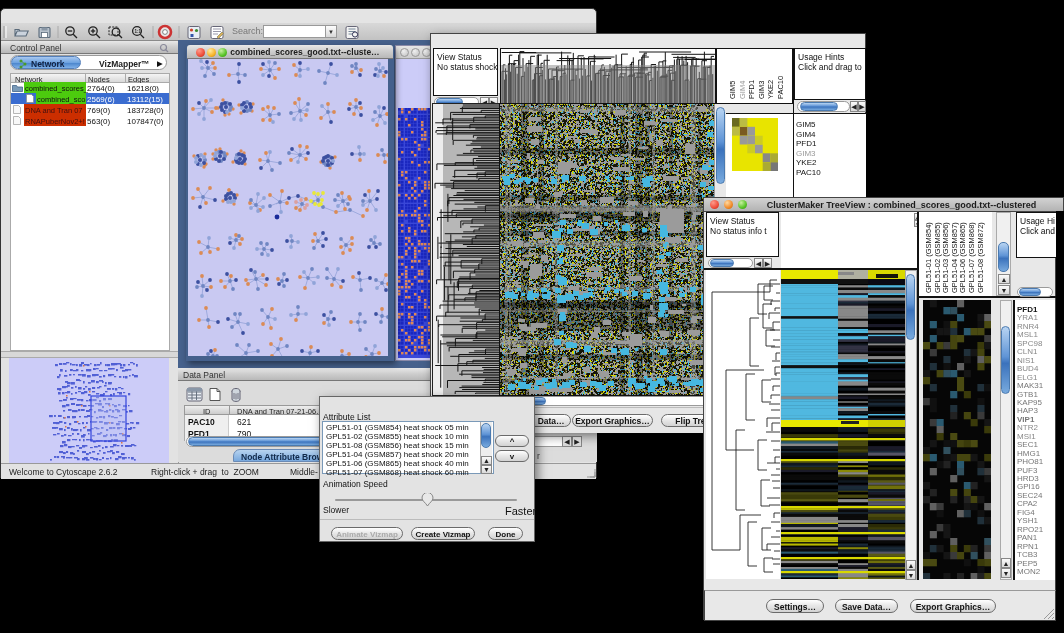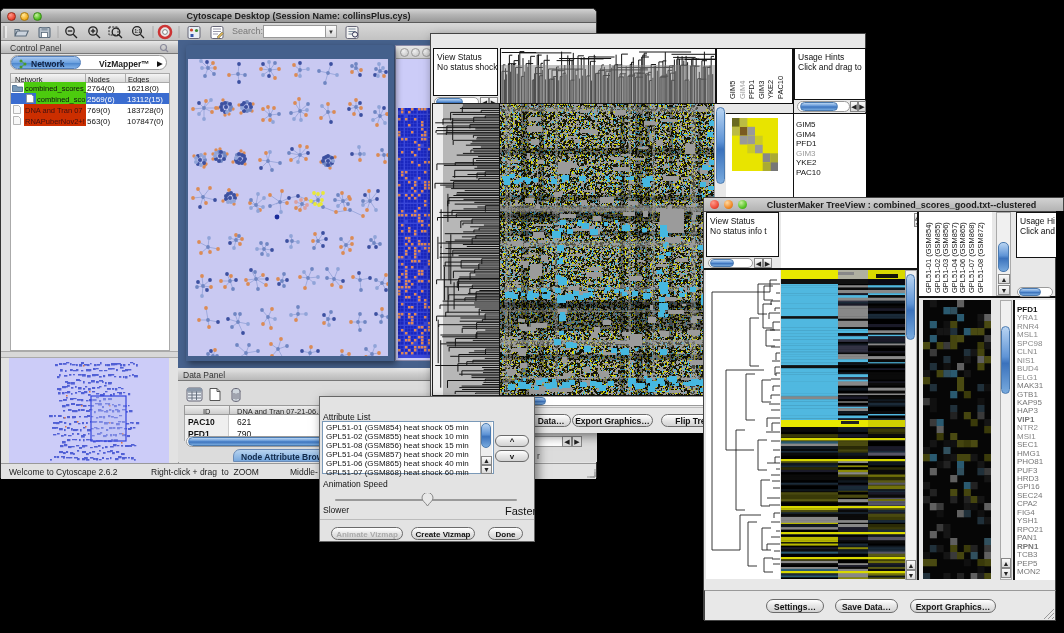--- a/index.html
+++ b/index.html
@@ -10,26 +10,20 @@
 .light{position:absolute;border-radius:50%;width:9px;height:9px;top:3px}
 .pill{position:absolute;border:1px solid #6a6a6a;border-radius:8px;
 background:linear-gradient(#fff,#e8e8e8 45%,#d2d2d2);text-align:center;
 font-weight:bold;color:#111}
 .sctrack{position:absolute;background:#fff;border:1px solid #9a9a9a;border-radius:6px}
 .aquathumb{position:absolute;border-radius:5px;background:linear-gradient(#b8d4f2,#5f94d6 45%,#3b72bc 55%,#78aade);border:1px solid #4a7ab0}
 .panelb{position:absolute;background:#fff;border:1px solid #111}
 .arrbtn{position:absolute;background:linear-gradient(#fbfbfb,#d8d8d8);border:1px solid #888;color:#222;text-align:center;line-height:8px;font-size:7px}
 </style></head><body>
 <div class="abs" style="left:0;top:8px;width:597px;height:470px;background:#e4e4e4;border:1px solid #333;border-radius:5px 5px 0 0">
-    <div class="abs tbar" style="left:0;top:0;width:595px;height:14px;border-radius:5px 5px 0 0">
-      <div class="light" style="left:6px;background:radial-gradient(circle at 35% 30%,#ff9a8a,#ee4d3a 60%,#b02010);border:0.5px solid #9a2a1a"></div>
-      <div class="light" style="left:19px;background:radial-gradient(circle at 35% 30%,#ffe9a0,#f6b42a 60%,#c07d00);border:0.5px solid #aa7a10"></div>
-      <div class="light" style="left:32px;background:radial-gradient(circle at 35% 30%,#c8f0a0,#57c326 60%,#2d8a0a);border:0.5px solid #3a8a1a"></div>
-      <div class="ttxt" style="font-size:9px;line-height:15px">Cytoscape Desktop (Session Name: collinsPlus.cys)</div>
-    </div>
     <div class="abs" style="left:0;top:14px;width:595px;height:18px;background:linear-gradient(#d8d8d8,#c2c2c2);border-bottom:1px solid #8a8a8a"></div>
     <svg class="abs" style="left:0;top:14px" width="595" height="18" xmlns="http://www.w3.org/2000/svg">
 <line x1="3" y1="3" x2="3" y2="15" stroke="#999" stroke-width="1"></line>
       <line x1="5" y1="3" x2="5" y2="15" stroke="#fff" stroke-width="1"></line>
 <path d="M14 13l2.2-5h11l-2.2 5zM14 13V6.5h4l1 1.5h6" fill="#cbd3dd" stroke="#5a6a7a" stroke-width="1.1"></path>
 <rect x="38" y="4.5" width="11" height="10" rx="1" fill="#b8c2cc" stroke="#5a6a7a" stroke-width="1.1"></rect>
       <rect x="40.5" y="9.5" width="6" height="5" fill="#fff" stroke="#5a6a7a" stroke-width="0.8"></rect>
       <rect x="40.5" y="4.5" width="6" height="3" fill="#8a97a5"></rect>
 <line x1="57" y1="3" x2="57" y2="15" stroke="#aaa"></line>
 <g stroke="#222" stroke-width="1.3" fill="none">
@@ -1340,20 +1334,26 @@
           <rect x="16" y="241" width="2.4" height="2.4"></rect>
           <rect x="26" y="241" width="2.4" height="2.4"></rect>
           <rect x="30" y="241" width="2.4" height="2.4"></rect>
           <rect x="3" y="244" width="2.4" height="2.4"></rect>
           <rect x="7" y="244" width="2.4" height="2.4"></rect>
           <rect x="13" y="244" width="2.4" height="2.4"></rect>
         </g>
       </svg></div>
   </div>
 <div class="abs" style="left:186px;top:45px;width:208px;height:316px;background:#44608c;border-radius:3px 3px 0 0;box-shadow:2px 3px 6px rgba(0,0,0,0.45)">
+    <div class="abs tbar2" style="left:1px;top:0;width:206px;height:14px;border-radius:3px 3px 0 0">
+      <div class="light" style="left:9px;top:2.5px;background:radial-gradient(circle at 35% 30%,#ff9a8a,#ee4d3a 60%,#b02010)"></div>
+      <div class="light" style="left:20px;top:2.5px;background:radial-gradient(circle at 35% 30%,#ffe9a0,#f6b42a 60%,#c07d00)"></div>
+      <div class="light" style="left:31px;top:2.5px;background:radial-gradient(circle at 35% 30%,#c8f0a0,#57c326 60%,#2d8a0a)"></div>
+      <div class="ttxt" style="font-size:8.5px;line-height:14px;padding-left:30px">combined_scores_good.txt--cluste…</div>
+    </div>
     <div class="abs" style="left:2px;top:14px;width:200px;height:297px;background:#c9c9f2;overflow:hidden">
       <div style="position:absolute;left:0px;top:0px;"><svg width="201" height="297" xmlns="http://www.w3.org/2000/svg">
           <path d="M20 9L27 9M20 9L26 15M20 9L17 17M20 9L14 9M20 9L13 2M20 9L19 3M20 9L25 4M50 15L57 16M50 15L51 23M50 15L41 16M50 15L51 5M82 11L91 10M82 11L87 19M82 11L81 17M82 11L75 16M82 11L73 10M82 11L75 5M82 11L81 3M82 11L87 4M112 11L120 10M112 11L112 17M112 11L108 16M112 11L106 6M112 11L112 4M140 14L149 16M140 14L137 24M140 14L131 12M140 14L143 5M168 9L173 11M168 9L172 16M168 9L164 13M168 9L164 7M168 9L168 5M192 12L198 13M192 12L196 17M192 12L190 17M192 12L187 16M192 12L188 10M192 12L191 5M192 12L195 9M16 49L28 49M16 49L24 53M16 49L16 60M16 49L11 55M16 49L5 50M16 49L11 44M16 49L18 42M16 49L23 41M38 48L43 48M38 48L42 51M38 48L39 53M38 48L37 53M38 48L34 51M38 48L33 48M38 48L34 45M38 48L37 44M38 48L39 44M38 48L42 45M58 48L63 48M58 48L62 51M58 48L59 52M58 48L56 52M58 48L54 49M58 48L54 46M58 48L56 44M58 48L59 43M58 48L62 45M82 56L91 55M82 56L85 63M82 56L82 61M82 56L75 61M82 56L75 50M82 56L80 48M82 56L86 49M112 52L119 51M112 52L118 56M112 52L113 61M112 52L106 60M112 52L103 54M112 52L107 44M112 52L111 40M112 52L120 45M140 53L146 53M140 53L143 63M140 53L133 59M140 53L134 47M140 53L140 45M168 48L173 49M168 48L173 56M168 48L166 55M168 48L161 50M168 48L162 45M168 48L168 41M168 48L172 44M192 57L199 55M192 57L197 64M192 57L189 66M192 57L185 61M192 57L187 53M192 57L191 48M192 57L196 49M12 101L17 101M12 101L16 104M12 101L13 106M12 101L10 105M12 101L8 103M12 101L8 99M12 101L10 97M12 101L13 96M12 101L16 98M32 97L37 97M32 97L36 100M32 97L33 102M32 97L31 102M32 97L28 100M32 97L27 97M32 97L28 94M32 97L31 93M32 97L33 93M32 97L36 94M52 100L57 100M52 100L56 102M52 100L54 104M52 100L51 104M52 100L49 103M52 100L48 101M52 100L48 99M52 100L49 96M52 100L51 95M52 100L54 96M52 100L56 97M80 102L92 104M80 102L84 111M80 102L73 109M80 102L72 101M80 102L78 94M80 102L82 93M112 96L120 94M112 96L118 100M112 96L110 103M112 96L103 101M112 96L101 94M112 96L104 90M112 96L112 87M112 96L119 88M140 102L145 102M140 102L144 104M140 102L142 106M140 102L140 106M140 102L138 106M140 102L136 104M140 102L135 102M140 102L136 99M140 102L138 98M140 102L140 97M140 102L142 98M140 102L144 99M172 95L176 95M172 95L172 101M172 95L164 95M172 95L171 88M196 96L200 96M196 96L197 103M196 96L190 96M196 96L194 91M15 138L27 141M15 138L18 144M15 138L12 148M15 138L5 139M15 138L10 130M15 138L22 129M42 139L47 139M42 139L46 142M42 139L43 143M42 139L40 143M42 139L38 140M42 139L38 137M42 139L40 135M42 139L43 134M42 139L46 136M68 146L75 148M68 146L72 151M68 146L70 152M68 146L63 149M68 146L62 144M68 146L63 141M68 146L70 135M68 146L76 139M92 143L99 144M92 143L93 153M92 143L82 147M92 143L82 136M92 143L94 132M114 145L119 146M114 145L117 149M114 145L112 151M114 145L108 149M114 145L108 143M114 145L113 141M114 145L118 140M130 141L134 141M130 141L133 145M130 141L131 146M130 141L127 145M130 141L123 142M130 141L126 134M130 141L130 135M130 141L135 134M155 142L162 140M155 142L160 145M155 142L157 150M155 142L150 147M155 142L147 141M155 142L150 136M155 142L154 134M155 142L161 138M182 142L189 140M182 142L188 151M182 142L179 151M182 142L175 146M182 142L175 142M182 142L177 136M182 142L181 132M182 142L190 132M20 188L30 190M20 188L22 193M20 188L13 194M20 188L11 183M20 188L21 179M48 181L54 180M48 181L52 185M48 181L46 189M48 181L42 184M48 181L42 179M48 181L48 176M48 181L51 177M76 190L84 191M76 190L80 196M76 190L74 195M76 190L69 190M76 190L73 184M76 190L79 185M104 182L110 183M104 182L103 188M104 182L99 182M104 182L103 177M130 182L138 180M130 182L135 187M130 182L126 189M130 182L125 182M130 182L127 175M130 182L135 174M158 186L164 185M158 186L162 191M158 186L155 194M158 186L153 188M158 186L153 180M158 186L164 179M186 184L192 185M186 184L188 188M186 184L181 188M186 184L183 181M186 184L187 178M15 227L23 228M15 227L19 231M15 227L14 237M15 227L9 228M15 227L10 223M15 227L14 217M15 227L22 221M42 222L48 221M42 222L45 230M42 222L37 228M42 222L33 222M42 222L39 215M42 222L43 217M68 220L79 220M68 220L78 226M68 220L70 230M68 220L60 225M68 220L58 221M68 220L63 211M68 220L67 213M68 220L75 216M94 222L99 221M94 222L96 227M94 222L91 225M94 222L90 220M94 222L96 215M120 219L130 218M120 219L126 224M120 219L117 229M120 219L112 218M120 219L116 213M120 219L124 210M146 220L155 222M146 220L153 228M146 220L144 226M146 220L139 219M146 220L139 210M146 220L150 210M172 221L182 219M172 221L173 231M172 221L165 218M172 221L171 214M194 224L200 225M194 224L198 231M194 224L189 229M194 224L188 221M194 224L198 216M20 261L30 263M20 261L21 268M20 261L11 261M20 261L18 249M50 263L60 265M50 263L55 274M50 263L44 268M50 263L40 260M50 263L47 255M50 263L52 255M80 258L87 260M80 258L83 269M80 258L75 265M80 258L74 251M80 258L84 250M110 255L118 255M110 255L108 261M110 255L103 256M110 255L110 248M140 260L146 260M140 260L141 266M140 260L136 264M140 260L136 256M140 260L143 253M170 263L177 263M170 263L172 271M170 263L163 263M170 263L172 255M194 257L200 258M194 257L193 263M194 257L188 255M194 257L194 250M25 297L29 297M25 297L28 302M25 297L22 302M25 297L20 295M25 297L23 292M25 297L27 291M58 294L70 292M58 294L60 300M58 294L49 300M58 294L49 286M58 294L61 286M90 290L99 287M90 290L95 299M90 290L84 297M90 290L83 285M90 290L93 280M122 294L130 292M122 294L120 304M122 294L114 292M122 294L123 288M154 297L161 295M154 297L152 304M154 297L145 299M154 297L154 292M184 295L191 294M184 295L188 301M184 295L178 298M184 295L178 290M184 295L187 287M88 145L101 139M101 139L110 137M110 137L125 143M125 143L135 148M135 148L148 153M148 153L162 151M162 151L175 157" stroke="#8b9cd4" stroke-width="0.7" fill="none"></path>
           <g fill="#db8b55">
             <circle cx="27" cy="9" r="1.9"></circle>
             <circle cx="25" cy="4" r="1.9"></circle>
             <circle cx="41" cy="16" r="1.9"></circle>
             <circle cx="91" cy="10" r="1.9"></circle>
             <circle cx="87" cy="19" r="1.9"></circle>
             <circle cx="73" cy="10" r="1.9"></circle>
@@ -2954,21 +2954,21 @@
       <div style="position:absolute;left:2px;top:157.1px;font-size:8px;font-weight:normal;color:#777">PHO81</div>
       <div style="position:absolute;left:2px;top:165.5px;font-size:8px;font-weight:normal;color:#777">PUF3</div>
       <div style="position:absolute;left:2px;top:174.0px;font-size:8px;font-weight:normal;color:#777">HRD3</div>
       <div style="position:absolute;left:2px;top:182.4px;font-size:8px;font-weight:normal;color:#777">GPI16</div>
       <div style="position:absolute;left:2px;top:190.9px;font-size:8px;font-weight:normal;color:#777">SEC24</div>
       <div style="position:absolute;left:2px;top:199.3px;font-size:8px;font-weight:normal;color:#777">CPA2</div>
       <div style="position:absolute;left:2px;top:207.8px;font-size:8px;font-weight:normal;color:#777">FIG4</div>
       <div style="position:absolute;left:2px;top:216.2px;font-size:8px;font-weight:normal;color:#777">YSH1</div>
       <div style="position:absolute;left:2px;top:224.7px;font-size:8px;font-weight:normal;color:#777">RPO21</div>
       <div style="position:absolute;left:2px;top:233.1px;font-size:8px;font-weight:normal;color:#777">PAN1</div>
-      <div style="position:absolute;left:2px;top:241.6px;font-size:8px;font-weight:bold;color:#777">RPN1</div>
+      <div style="position:absolute;left:2px;top:241.6px;font-size:8px;font-weight:normal;color:#777">RPN1</div>
       <div style="position:absolute;left:2px;top:250.0px;font-size:8px;font-weight:normal;color:#777">TCB3</div>
       <div style="position:absolute;left:2px;top:258.5px;font-size:8px;font-weight:normal;color:#777">PEP5</div>
       <div style="position:absolute;left:2px;top:266.9px;font-size:8px;font-weight:normal;color:#777">MON2</div>
     </div>
     <div class="panelb" style="left:313px;top:15px;width:40px;height:46px;border-right:0">
       <div style="position:absolute;left:3px;top:3px;font-size:8.5px;color:#111;white-space:nowrap">Usage Hi</div>
       <div style="position:absolute;left:3px;top:13px;font-size:8.5px;color:#111;white-space:nowrap">Click and</div>
     </div>
     <div class="sctrack" style="left:314px;top:90px;width:36px;height:10px"></div>
     <div class="aquathumb" style="left:316px;top:91px;width:22px;height:8px"></div>

